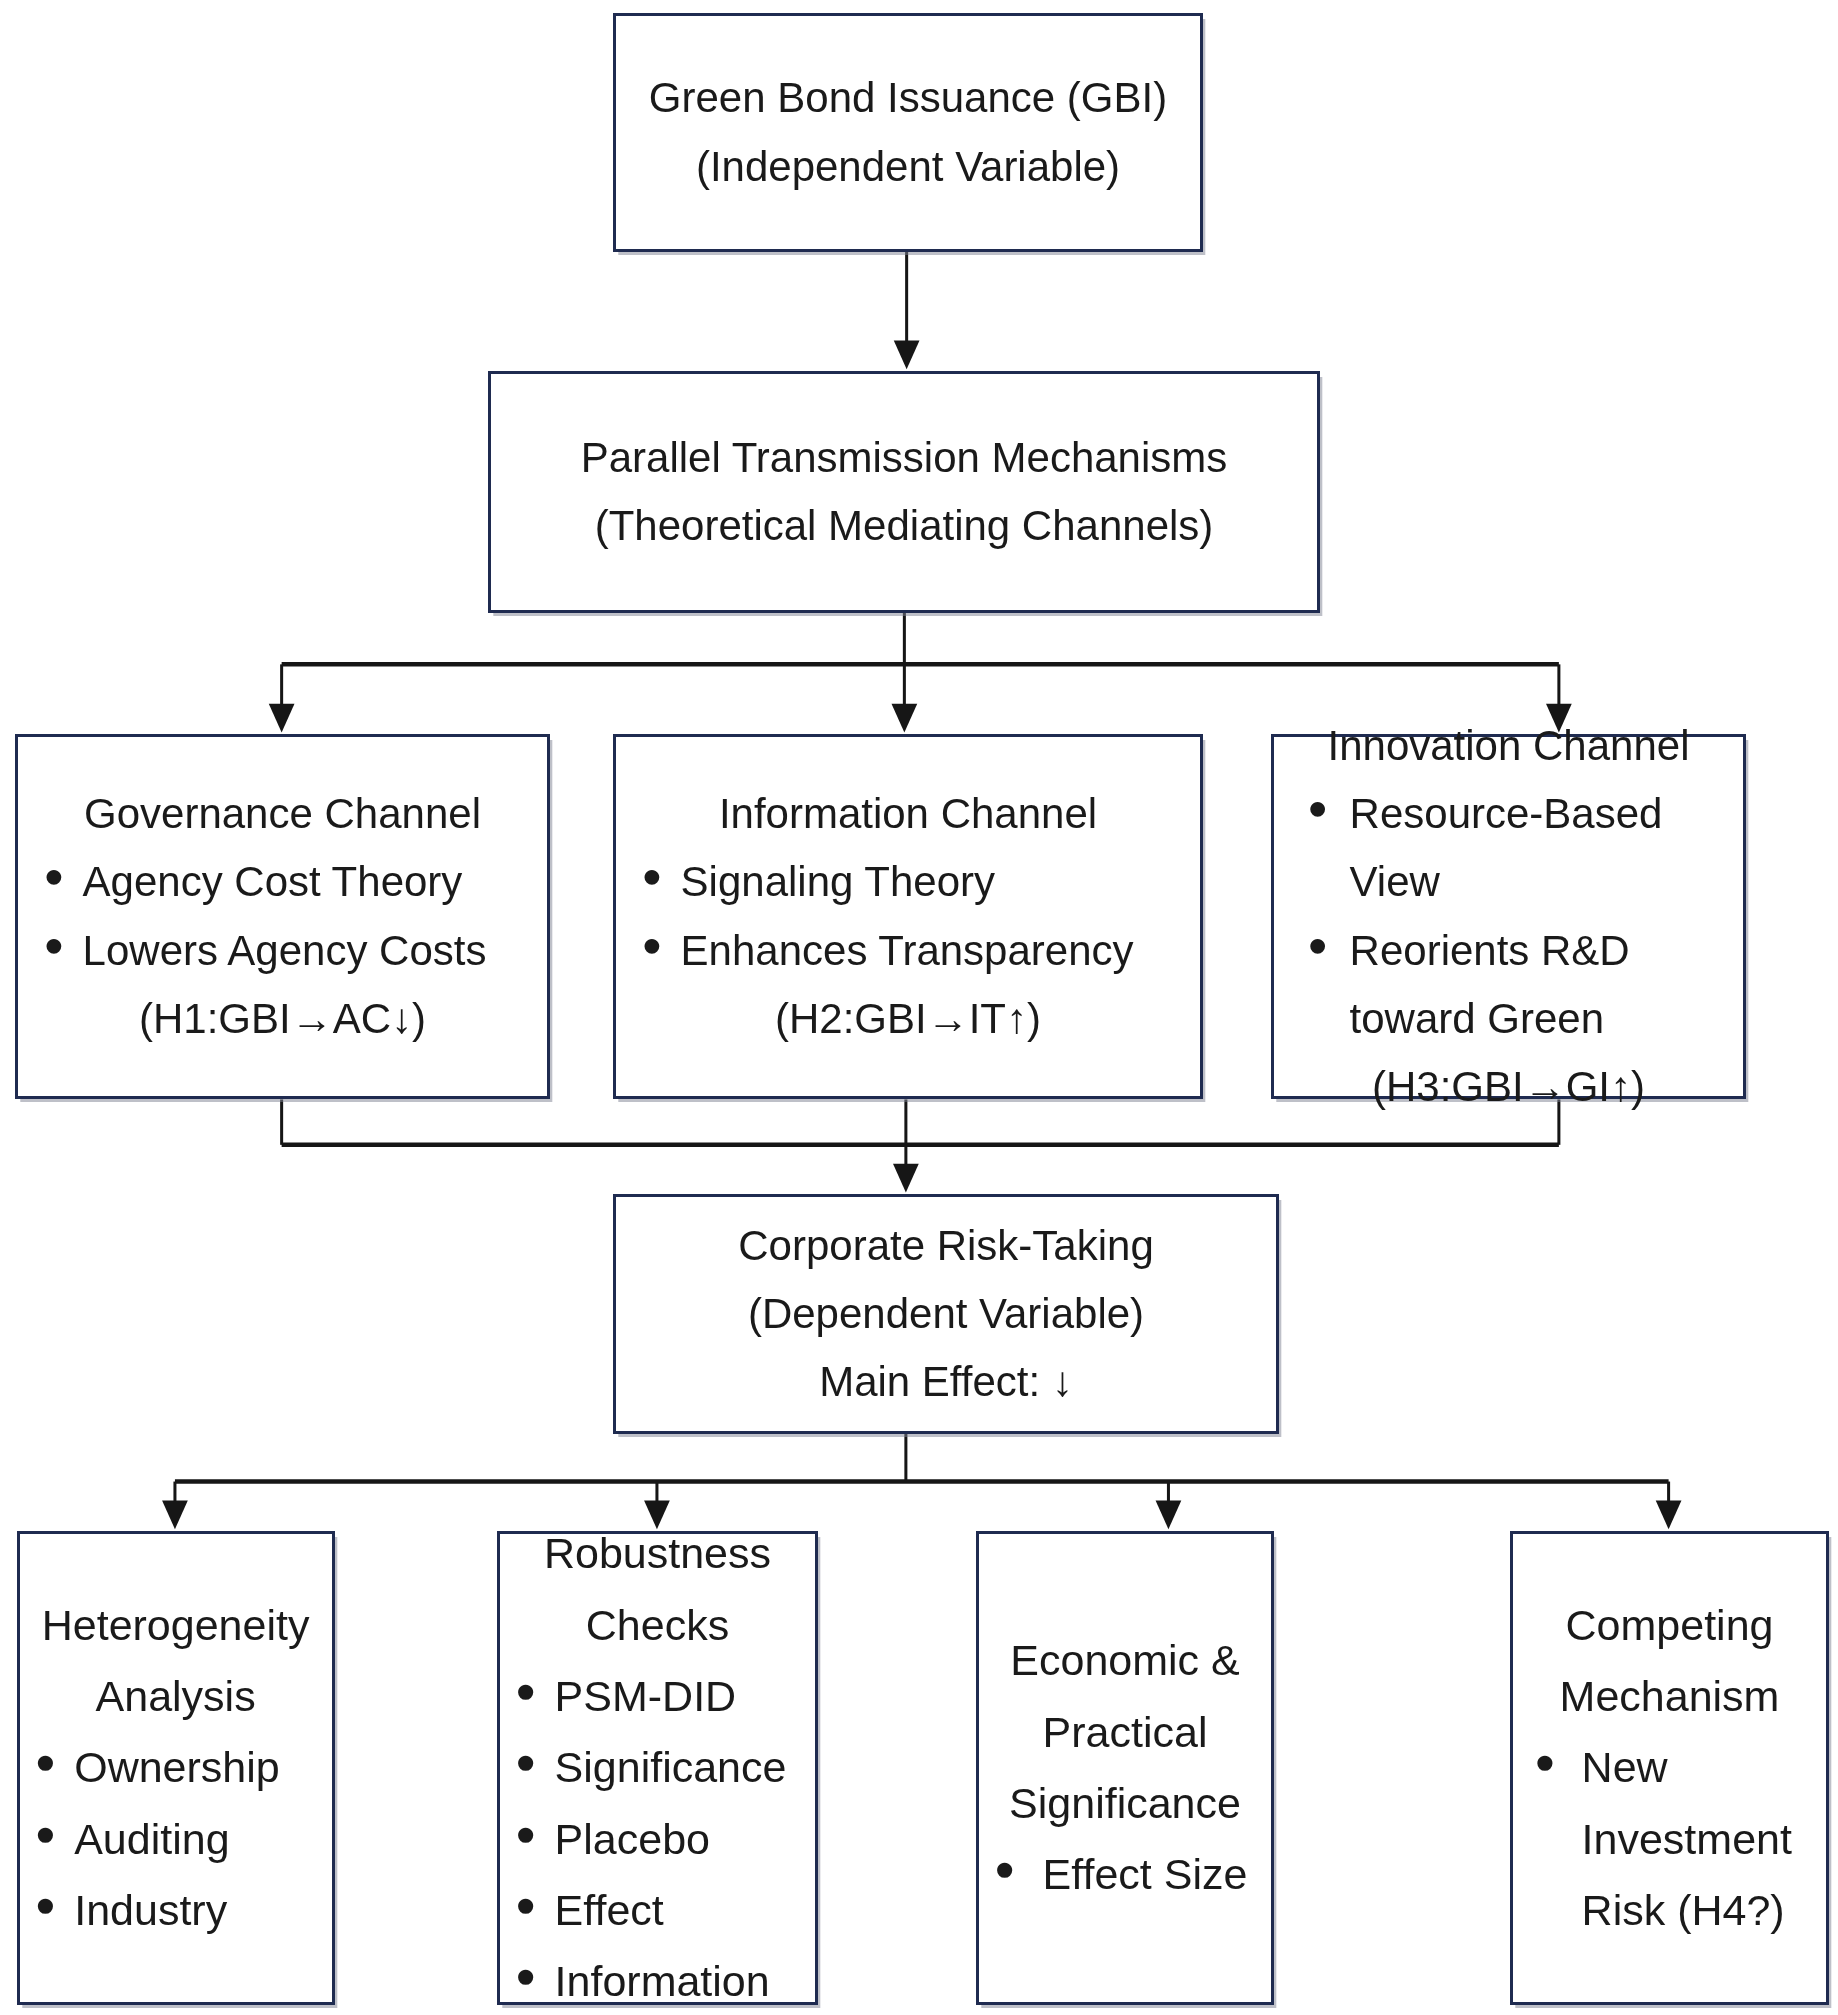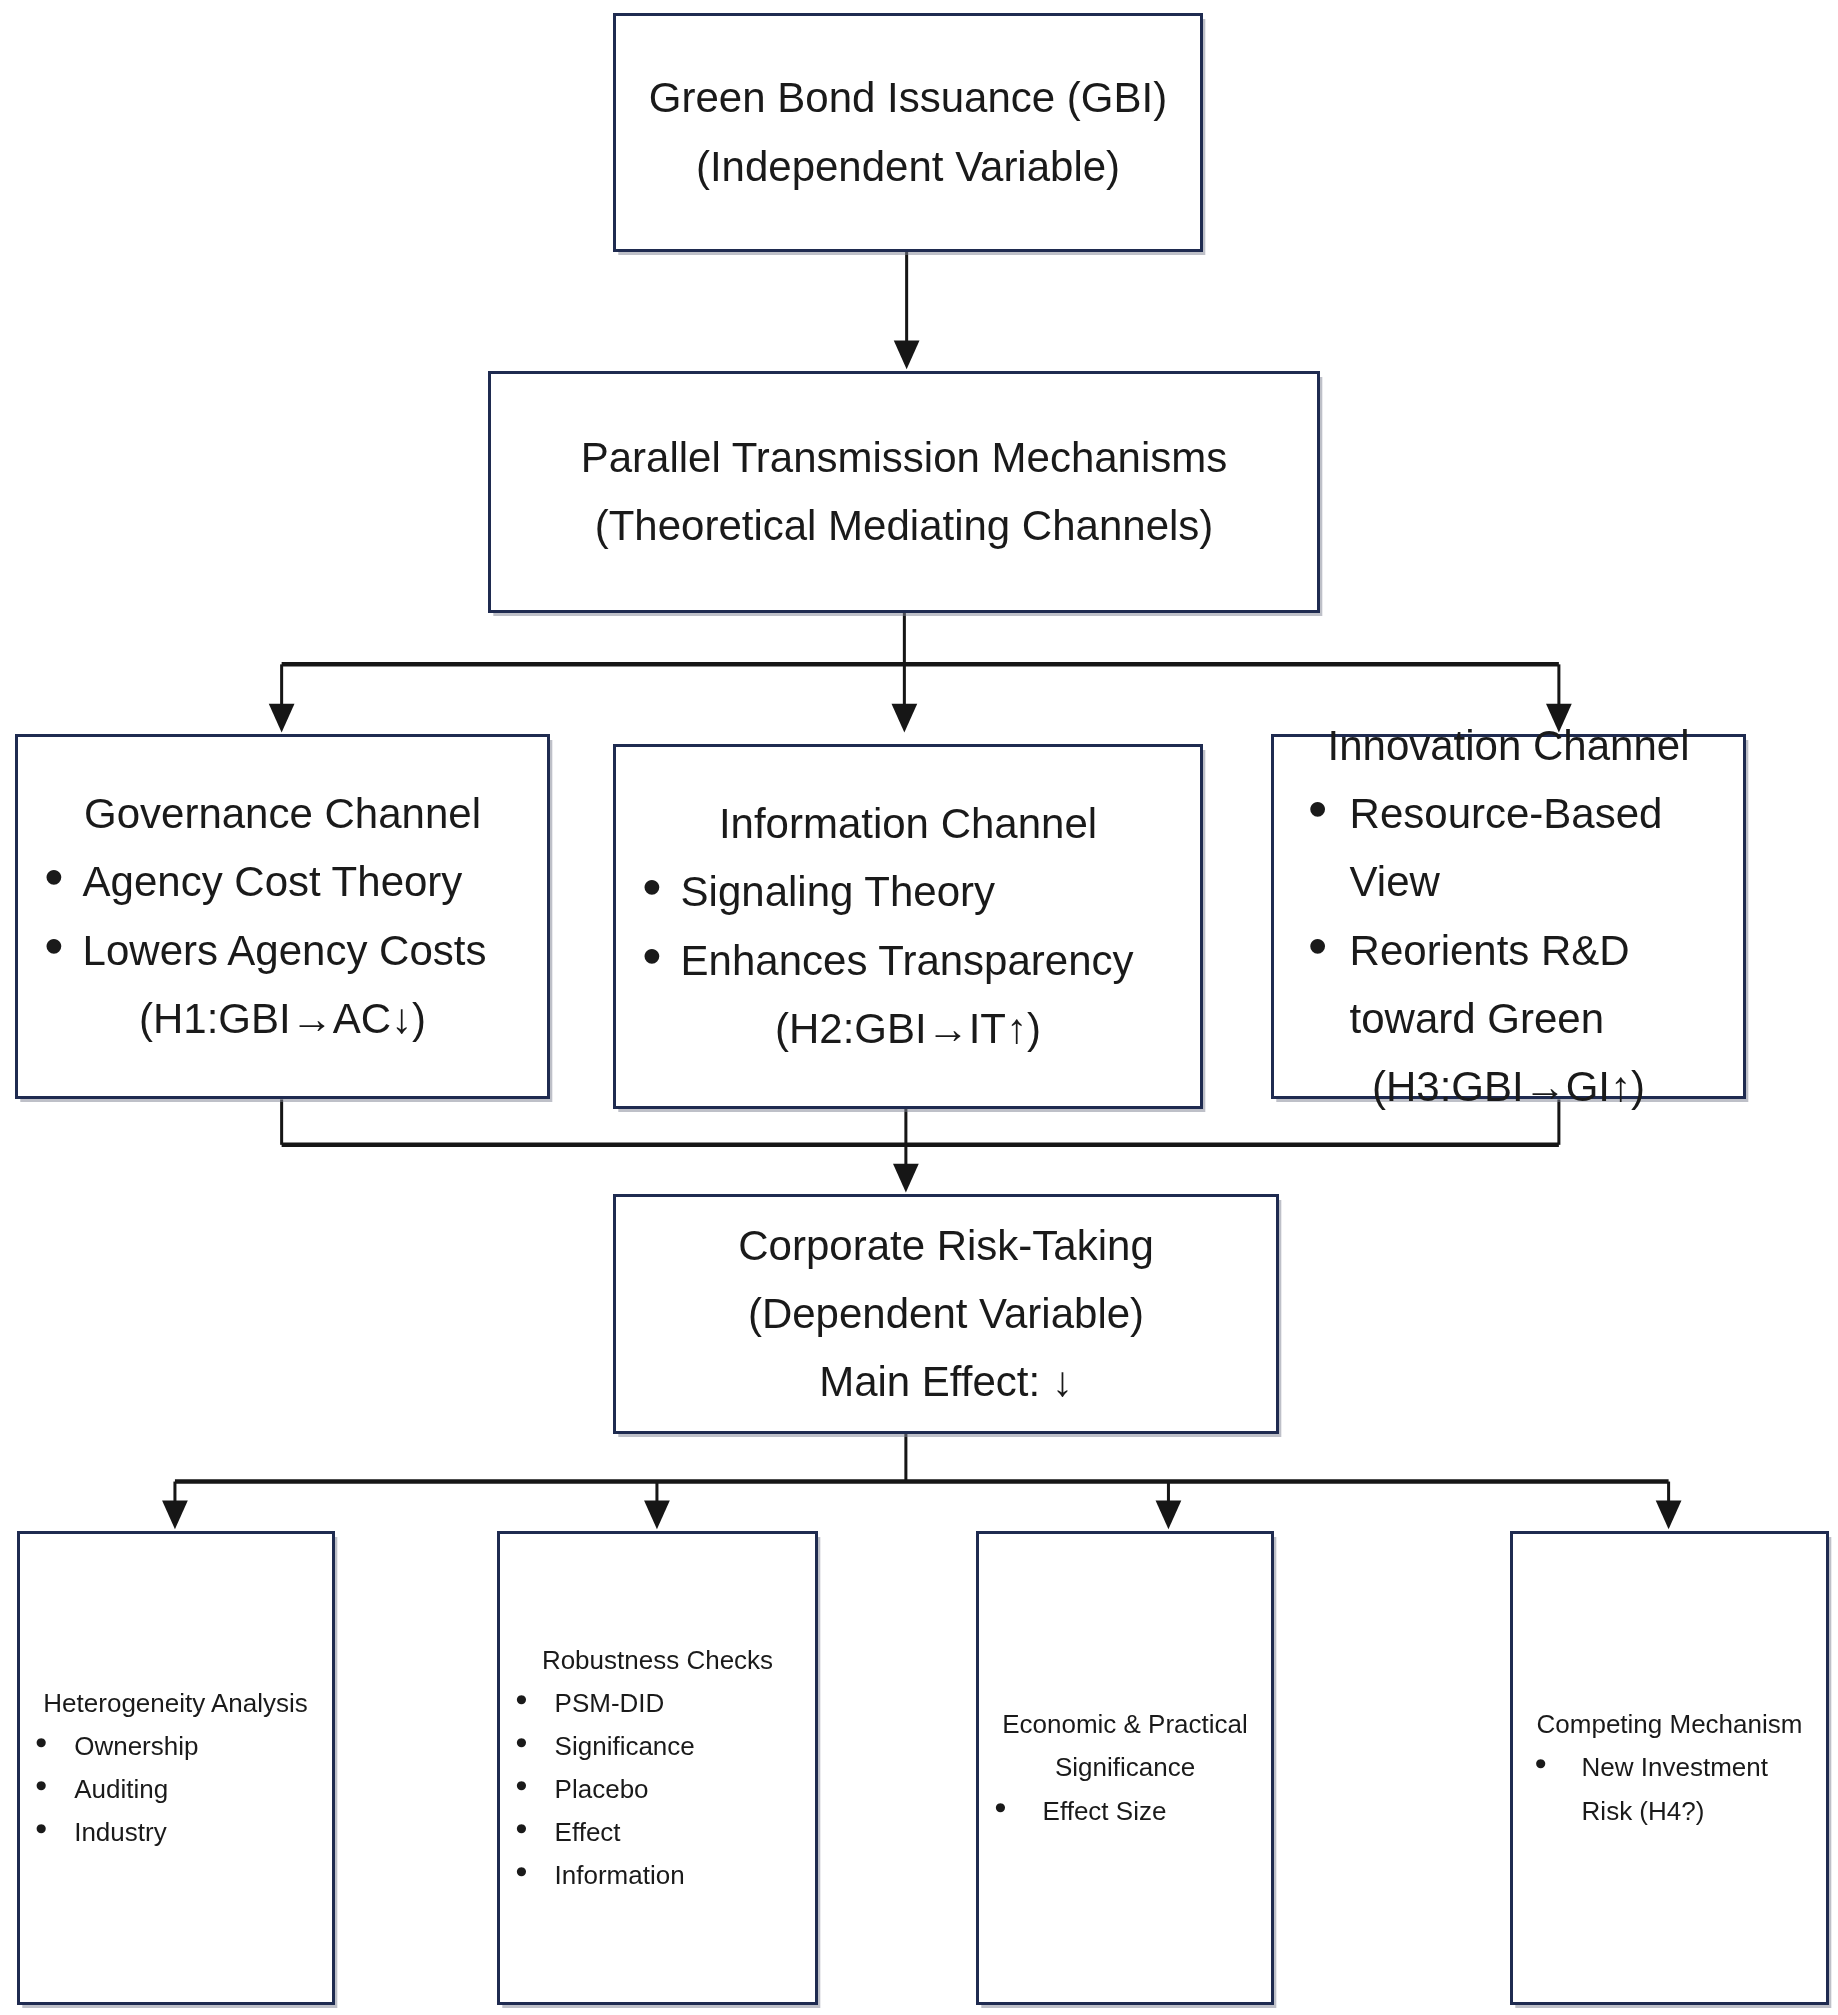--- a/index.html
+++ b/index.html
@@ -24,28 +24,28 @@
   .center{text-align:center;}
   .box-title{text-align:center;}
   .bullet-row{position:relative;text-align:left;padding-left:48px;}
   .bullet-row .marker{position:absolute;left:9px;top:0;font-size:0.82em;}
   
   #box-independent{left:613px;top:13px;width:590px;height:239px;}
   #box-mechanisms{left:488px;top:371px;width:832px;height:242px;}
   
   .channel{top:734px;height:365px;padding:0 16.6px;}
   #box-governance{left:15px;width:535px;}
-  #box-information{left:613px;width:590px;margin-top:10px;}
+  #box-information{left:613px;width:590px;}
   #box-innovation{left:1271px;width:475px;}
   #box-innovation .bullet-row{padding-left:59px;}
   #box-innovation .bullet-row .marker{left:16.6px;}
   
   #box-dependent{left:613px;top:1194px;width:666px;height:240px;}
   
-  .bottom{top:1531px;height:474px;font-size:26px;line-height:1.66;padding:0 10.6px;}
+  .bottom{top:1531px;height:474px;font-size:43px;line-height:1.66;padding:0 10.6px;}
   #box-heterogeneity{left:16.6px;width:318px;}
   #box-robustness{left:497px;width:321px;}
   #box-economic{left:976px;width:298px;justify-content:center;}
   #box-competing{left:1510px;width:319px;}
   .bottom .bullet-row{padding-left:44px;}
   .bottom .bullet-row .marker{left:4.5px;}
   #box-economic .bullet-row{padding-left:53px;}
   #box-competing .bullet-row{padding-left:58px;}
   #box-competing .bullet-row .marker{left:10.6px;}
   .hyp{text-align:center;}

